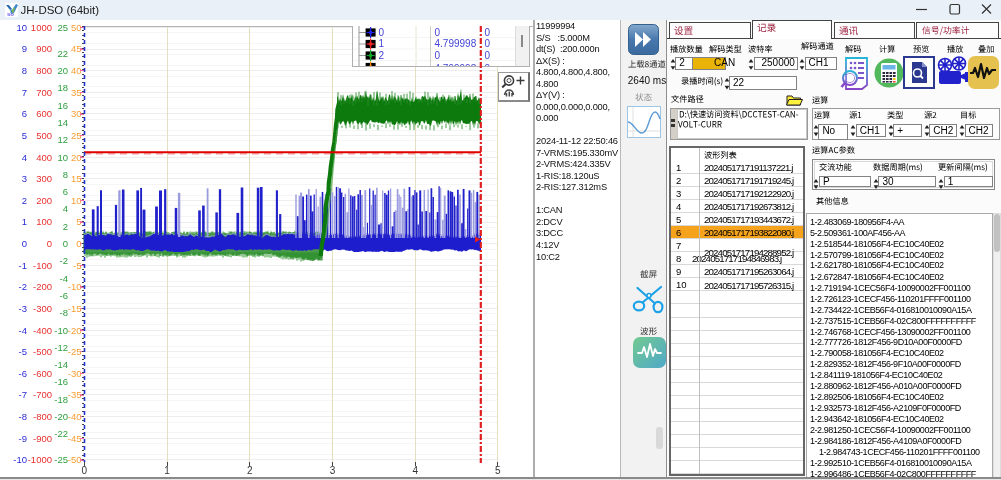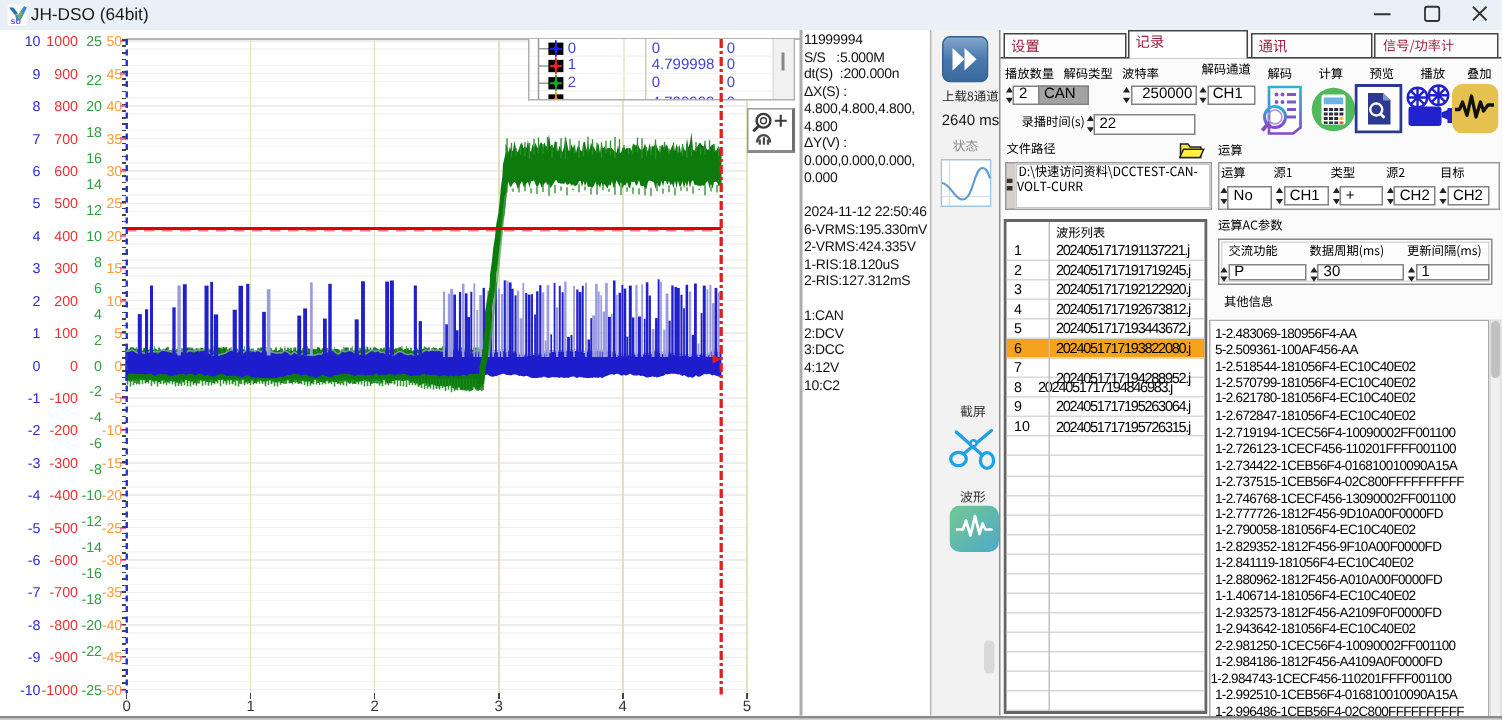--- a/index.html
+++ b/index.html
@@ -496,21 +496,21 @@
     <div style="height:11.52px">S/S&nbsp;&nbsp;&nbsp;:5.000M</div>
     <div style="height:11.52px">dt(S)&nbsp;&nbsp;:200.000n</div>
     <div style="height:11.52px">ΔX(S) :</div>
     <div style="height:11.52px">4.800,4.800,4.800,</div>
     <div style="height:11.52px">4.800</div>
     <div style="height:11.52px">ΔY(V) :</div>
     <div style="height:11.52px">0.000,0.000,0.000,</div>
     <div style="height:11.52px">0.000</div>
     <div style="height:11.52px"></div>
     <div style="height:11.52px">2024-11-12 22:50:46</div>
-    <div style="height:11.52px">6-VRMS:195.330mV</div>
+    <div style="height:11.52px">7-VRMS:195.330mV</div>
     <div style="height:11.52px">2-VRMS:424.335V</div>
     <div style="height:11.52px">1-RIS:18.120uS</div>
     <div style="height:11.52px">2-RIS:127.312mS</div>
     <div style="height:11.52px"></div>
     <div style="height:11.52px">1:CAN</div>
     <div style="height:11.52px">2:DCV</div>
     <div style="height:11.52px">3:DCC</div>
     <div style="height:11.52px">4:12V</div>
     <div style="height:11.52px">10:C2</div>
   </div>
@@ -677,21 +677,21 @@
   </svg>
 <div style="position:absolute;left:669.8px;top:56.8px;width:5.5px;height:12.8px"><svg width="6" height="12.8">
       <path d="M3,1 l2.4,3.6 h-4.8 z" fill="#222"></path>
       <path d="M3,11.8 l2.4,-3.6 h-4.8 z" fill="#222"></path>
     </svg></div>
 <div style="position:absolute;left:675.3px;top:56.8px;width:29.0px;height:12.8px;background:#fff;border:1px solid #828282;box-sizing:border-box;font:10px 'Liberation Sans';color:#000;line-height:10.8px;padding-left:3px">2</div>
 <div style="position:absolute;left:707.5px;top:56.8px;width:5.5px;height:12.8px"><svg width="6" height="12.8">
       <path d="M3,1 l2.4,3.6 h-4.8 z" fill="#222"></path>
       <path d="M3,11.8 l2.4,-3.6 h-4.8 z" fill="#222"></path>
     </svg></div>
-<div style="position:absolute;left:692px;top:56.8px;width:34.0px;height:12.8px;background:#a3a3a3;border:1px solid #828282;box-sizing:border-box;font:10px 'Liberation Sans';color:#000;line-height:10.8px;padding-left:3px">CAN</div>
+<div style="position:absolute;left:692px;top:56.8px;width:34.0px;height:12.8px;background:#eab308;border:1px solid #828282;box-sizing:border-box;font:10px 'Liberation Sans';color:#000;line-height:10.8px;padding-left:21px">CAN</div>
 <div style="position:absolute;left:748px;top:56.8px;width:5.5px;height:12.8px"><svg width="6" height="12.8">
       <path d="M3,1 l2.4,3.6 h-4.8 z" fill="#222"></path>
       <path d="M3,11.8 l2.4,-3.6 h-4.8 z" fill="#222"></path>
     </svg></div>
 <div style="position:absolute;left:753.5px;top:56.8px;width:44.0px;height:12.8px;background:#fff;border:1px solid #828282;box-sizing:border-box;font:10px 'Liberation Sans';color:#000;line-height:10.8px;padding-left:7px">250000</div>
 <div style="position:absolute;left:799px;top:56.8px;width:5.5px;height:12.8px"><svg width="6" height="12.8">
       <path d="M3,1 l2.4,3.6 h-4.8 z" fill="#222"></path>
       <path d="M3,11.8 l2.4,-3.6 h-4.8 z" fill="#222"></path>
     </svg></div>
 <div style="position:absolute;left:804.5px;top:56.8px;width:32.5px;height:12.8px;background:#fff;border:1px solid #828282;box-sizing:border-box;font:10px 'Liberation Sans';color:#000;line-height:10.8px;padding-left:3px">CH1</div>
@@ -1031,26 +1031,26 @@
     <div style="position:absolute;left:3px;top:68.78px;font:9px 'Liberation Sans';letter-spacing:-0.45px;color:#000;white-space:nowrap">1-2.719194-1CEC56F4-10090002FF001100</div>
     <div style="position:absolute;left:3px;top:79.71px;font:9px 'Liberation Sans';letter-spacing:-0.45px;color:#000;white-space:nowrap">1-2.726123-1CECF456-110201FFFF001100</div>
     <div style="position:absolute;left:3px;top:90.64px;font:9px 'Liberation Sans';letter-spacing:-0.45px;color:#000;white-space:nowrap">1-2.734422-1CEB56F4-016810010090A15A</div>
     <div style="position:absolute;left:3px;top:101.57px;font:9px 'Liberation Sans';letter-spacing:-0.45px;color:#000;white-space:nowrap">1-2.737515-1CEB56F4-02C800FFFFFFFFFF</div>
     <div style="position:absolute;left:3px;top:112.50px;font:9px 'Liberation Sans';letter-spacing:-0.45px;color:#000;white-space:nowrap">1-2.746768-1CECF456-13090002FF001100</div>
     <div style="position:absolute;left:3px;top:123.43px;font:9px 'Liberation Sans';letter-spacing:-0.45px;color:#000;white-space:nowrap">1-2.777726-1812F456-9D10A00F0000FD</div>
     <div style="position:absolute;left:3px;top:134.36px;font:9px 'Liberation Sans';letter-spacing:-0.45px;color:#000;white-space:nowrap">1-2.790058-181056F4-EC10C40E02</div>
     <div style="position:absolute;left:3px;top:145.29px;font:9px 'Liberation Sans';letter-spacing:-0.45px;color:#000;white-space:nowrap">1-2.829352-1812F456-9F10A00F0000FD</div>
     <div style="position:absolute;left:3px;top:156.22px;font:9px 'Liberation Sans';letter-spacing:-0.45px;color:#000;white-space:nowrap">1-2.841119-181056F4-EC10C40E02</div>
     <div style="position:absolute;left:3px;top:167.15px;font:9px 'Liberation Sans';letter-spacing:-0.45px;color:#000;white-space:nowrap">1-2.880962-1812F456-A010A00F0000FD</div>
-    <div style="position:absolute;left:3px;top:178.08px;font:9px 'Liberation Sans';letter-spacing:-0.45px;color:#000;white-space:nowrap">1-1.406714-181056F4-EC10C40E02</div>
+    <div style="position:absolute;left:3px;top:178.08px;font:9px 'Liberation Sans';letter-spacing:-0.45px;color:#000;white-space:nowrap">1-2.892506-181056F4-EC10C40E02</div>
     <div style="position:absolute;left:3px;top:189.01px;font:9px 'Liberation Sans';letter-spacing:-0.45px;color:#000;white-space:nowrap">1-2.932573-1812F456-A2109F0F0000FD</div>
     <div style="position:absolute;left:3px;top:199.94px;font:9px 'Liberation Sans';letter-spacing:-0.45px;color:#000;white-space:nowrap">1-2.943642-181056F4-EC10C40E02</div>
     <div style="position:absolute;left:3px;top:210.87px;font:9px 'Liberation Sans';letter-spacing:-0.45px;color:#000;white-space:nowrap">2-2.981250-1CEC56F4-10090002FF001100</div>
     <div style="position:absolute;left:3px;top:221.80px;font:9px 'Liberation Sans';letter-spacing:-0.45px;color:#000;white-space:nowrap">1-2.984186-1812F456-A4109A0F0000FD</div>
-    <div style="position:absolute;left:0;top:232.73px;font:9px 'Liberation Sans';letter-spacing:-0.45px;color:#000;white-space:nowrap">1-2.984743-1CECF456-110201FFFF001100</div>
+    <div style="position:absolute;left:12px;top:232.73px;font:9px 'Liberation Sans';letter-spacing:-0.45px;color:#000;white-space:nowrap">1-2.984743-1CECF456-110201FFFF001100</div>
     <div style="position:absolute;left:3px;top:243.66px;font:9px 'Liberation Sans';letter-spacing:-0.45px;color:#000;white-space:nowrap">1-2.992510-1CEB56F4-016810010090A15A</div>
     <div style="position:absolute;left:3px;top:254.59px;font:9px 'Liberation Sans';letter-spacing:-0.45px;color:#000;white-space:nowrap">1-2.996486-1CEB56F4-02C800FFFFFFFFFF</div>
   </div>
 <div style="position:absolute;left:992.5px;top:212.5px;width:8px;height:266px;background:#f0f0f0;border:1px solid #ddd;box-sizing:border-box"></div>
 <div style="position:absolute;left:993.5px;top:214px;width:6px;height:38px;background:#c1c1c1;border-radius:3px"></div>
 <div style="position:absolute;left:0;top:0;width:1001px;height:20px;background:#e9f0f7"></div>
 <svg width="13" height="14" style="position:absolute;left:5px;top:3px">
     <rect width="13" height="14" fill="#fff"></rect>
     <path d="M1,2 l4,5 2,-1 -3,-4 z" fill="#2d6db5"></path>
     <path d="M11,1 l-4,6 -2,-0.5 1,4.5 3,-1 4,-8 z" fill="#3b87d0"></path>

